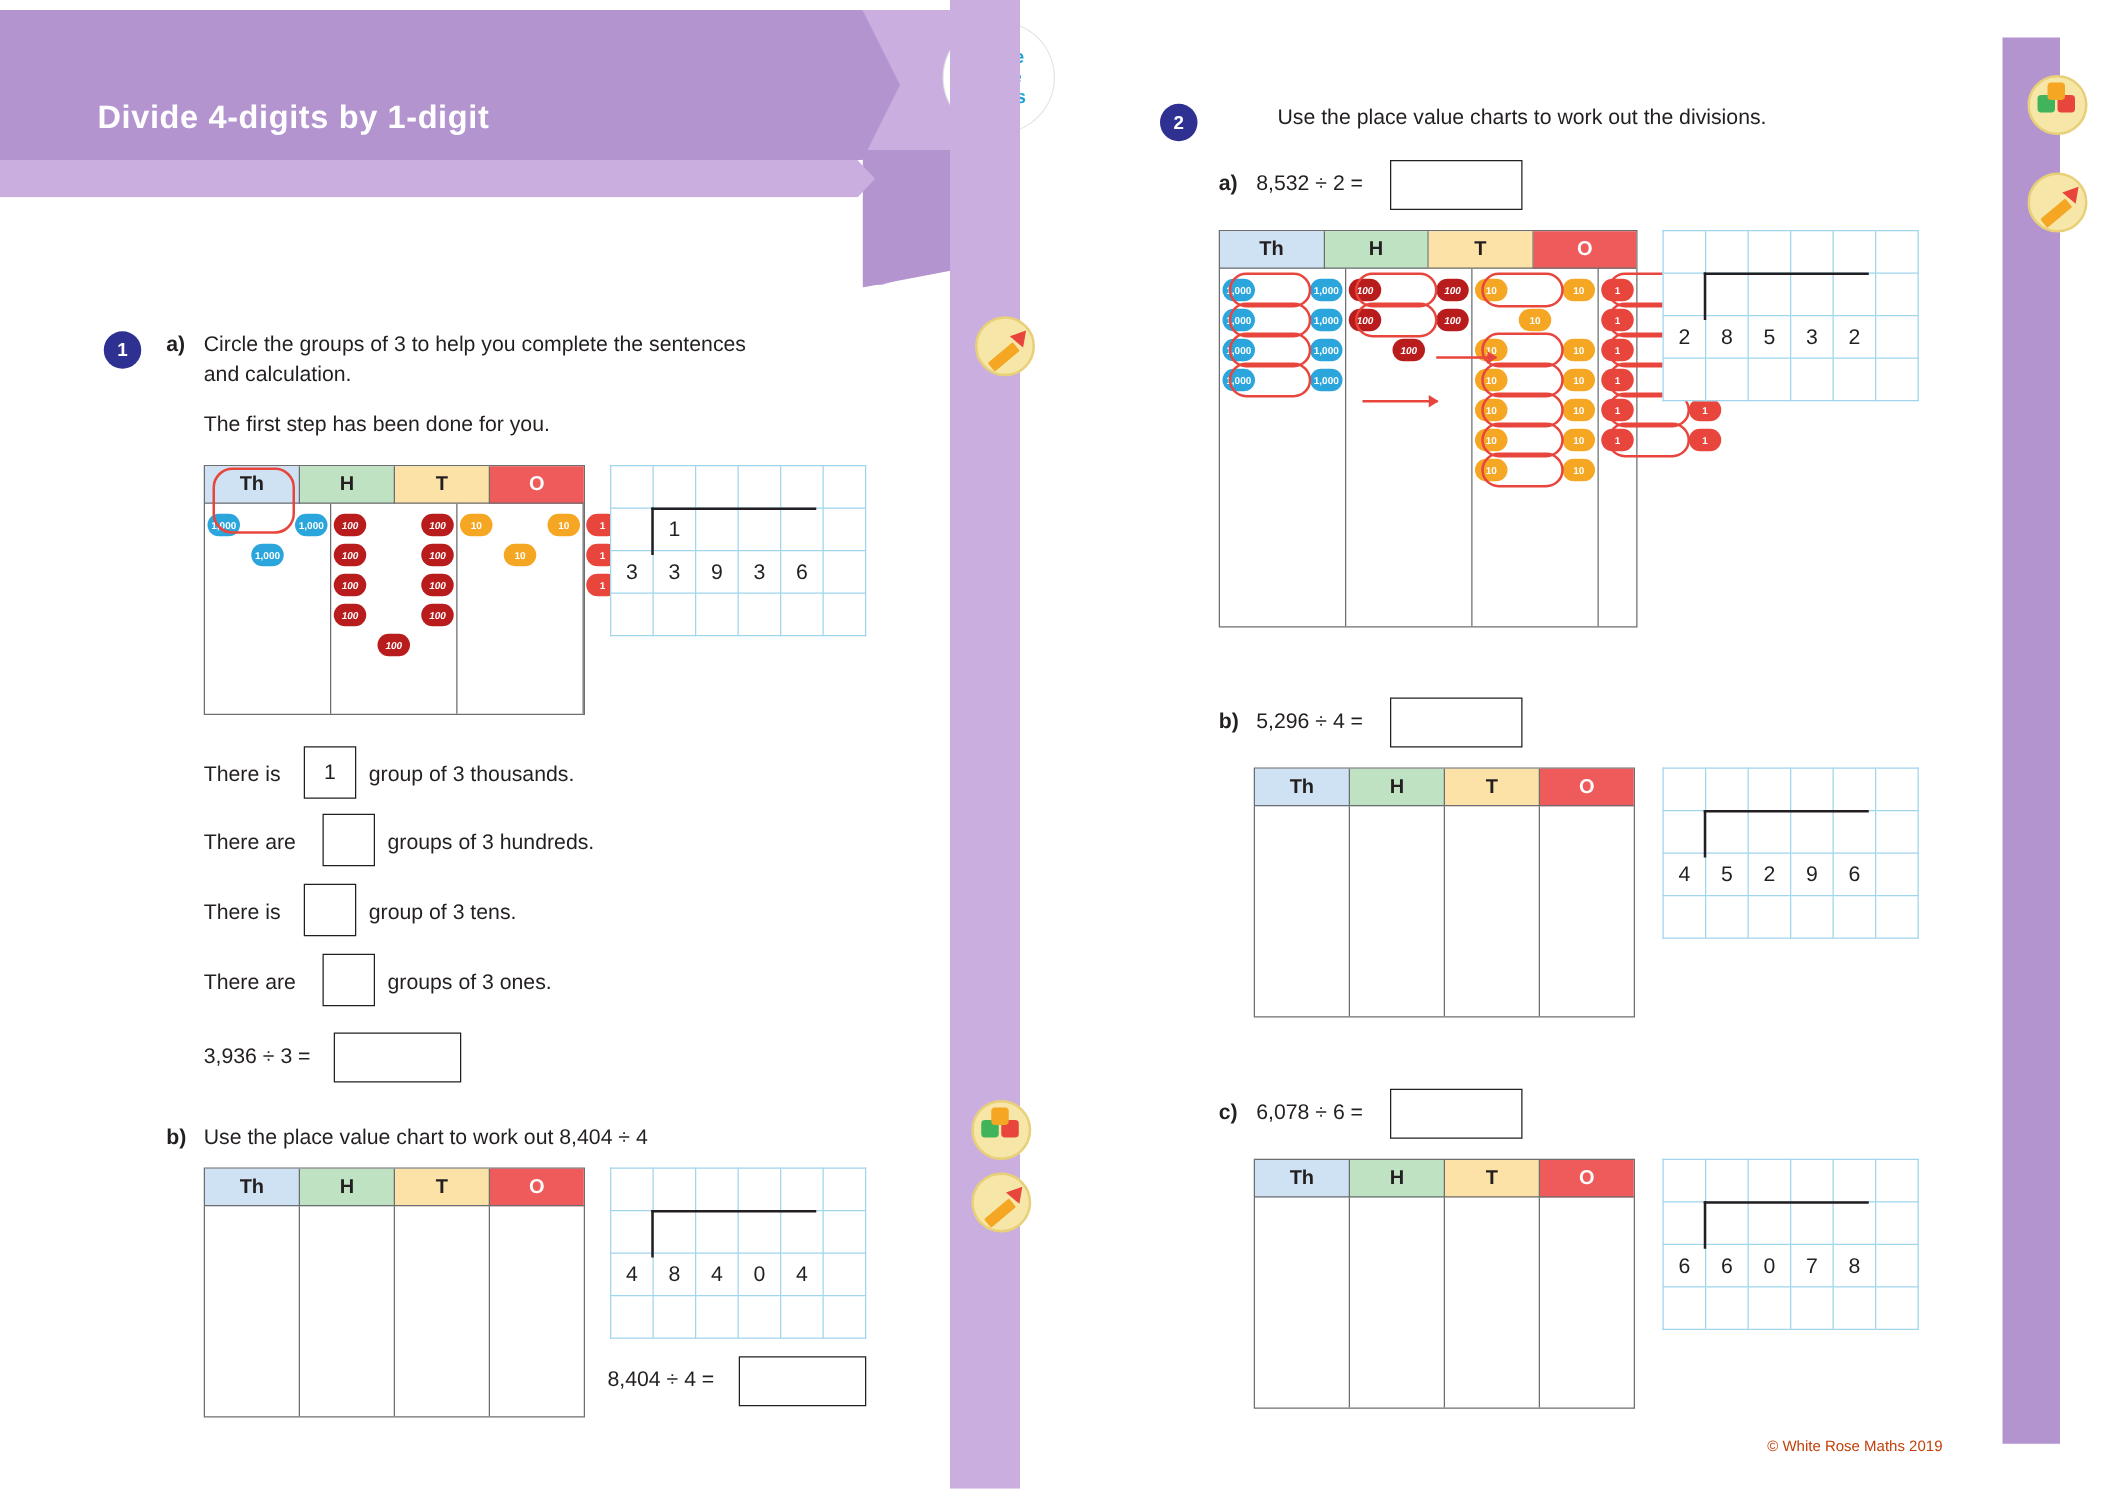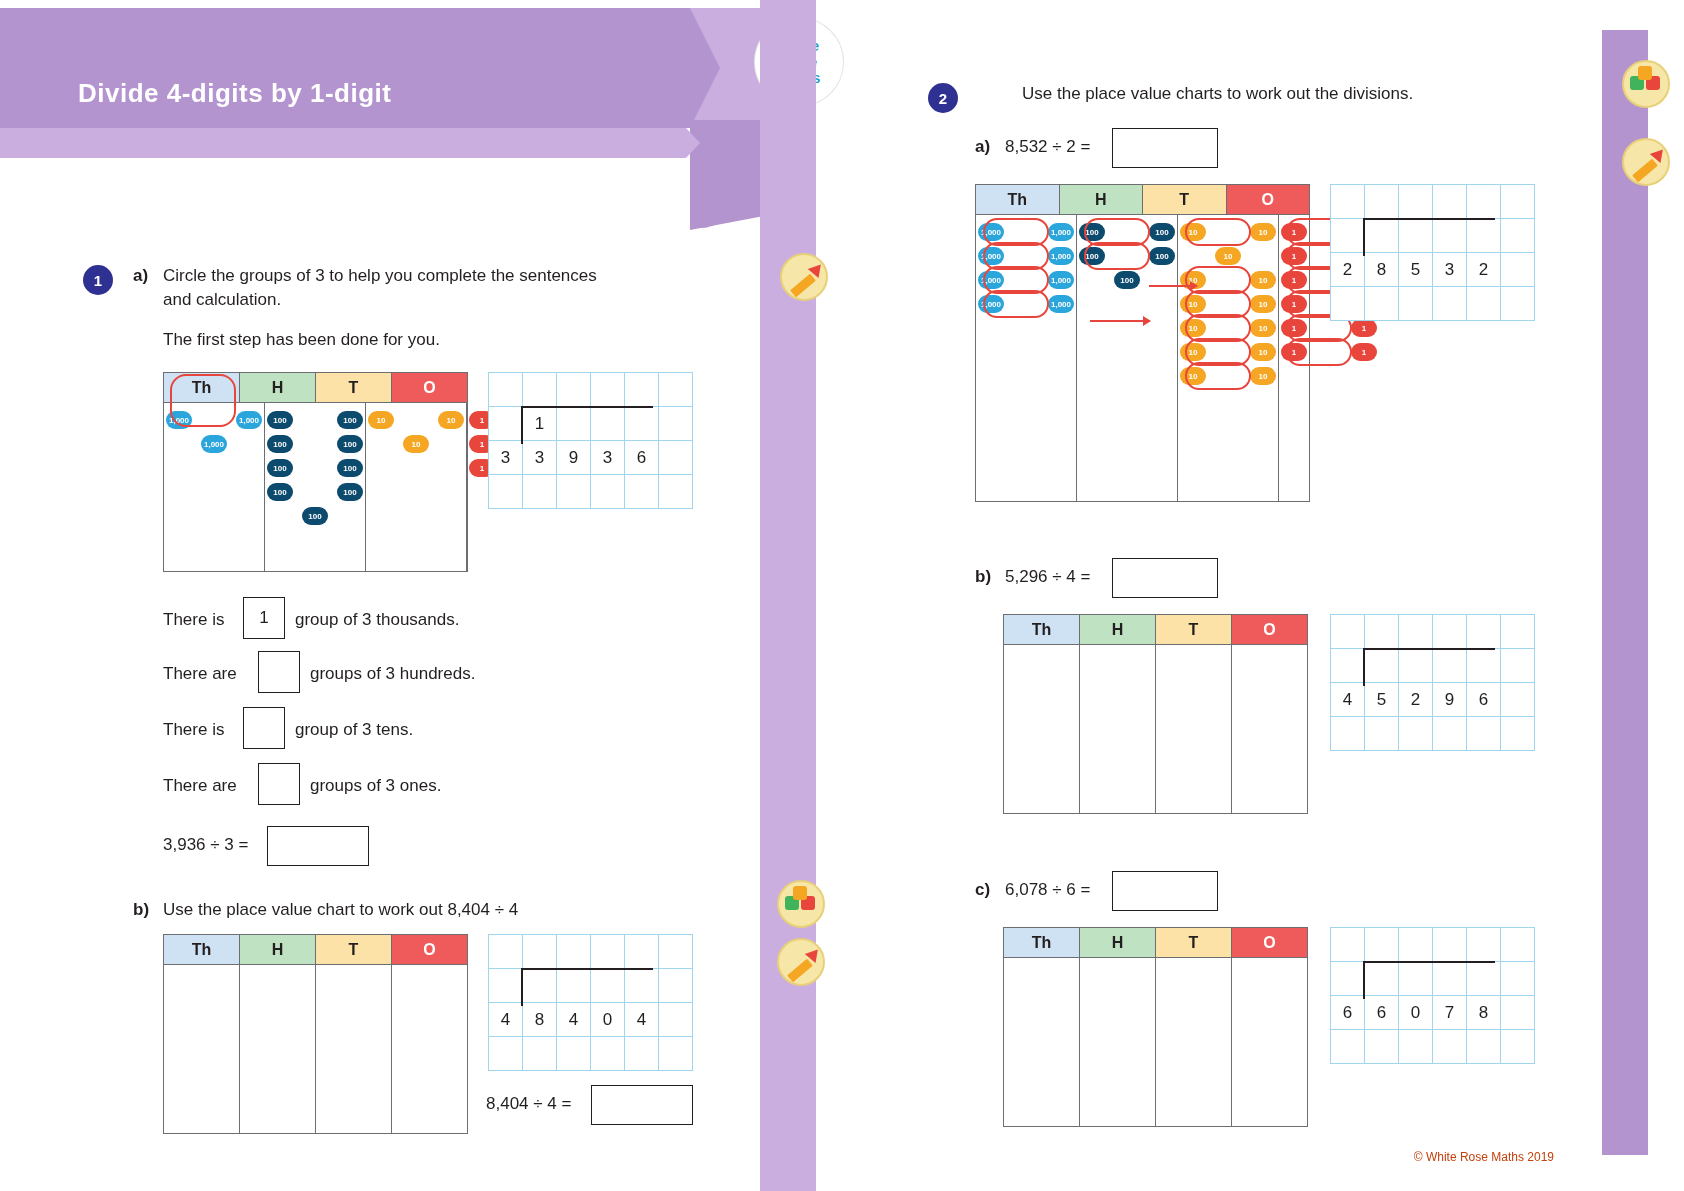--- a/index.html
+++ b/index.html
@@ -88,21 +88,21 @@
   .pvc .body .col{flex:1;border-right:1px solid #6d6e71;box-sizing:border-box;padding-top:5px;}
   .pvc .body .col:last-child{border-right:none;}
 
   
   .c{
     width:26px;height:18px;border-radius:9px;margin:3px 2px;
     display:flex;align-items:center;justify-content:center;
     font-size:8px;font-weight:bold;color:#fff;box-sizing:border-box;
   }
   .c-th{background:#2ba6dd;}
-  .c-h{background:#0c4a6e;}
+  .c-h{background:#b91c1c;font-style:italic;}
   .c-t{background:#f5a623;text-align:center;}
   .c-o{background:#e8453c;}
   .c-row{display:flex;justify-content:center;position:relative;gap:40px;}
   .ring{
     position:absolute;border:2px solid #e8453c;border-radius:16px;
     box-sizing:border-box;pointer-events:none;
   }
 
   
   .grid{position:absolute;background:#fff;}

